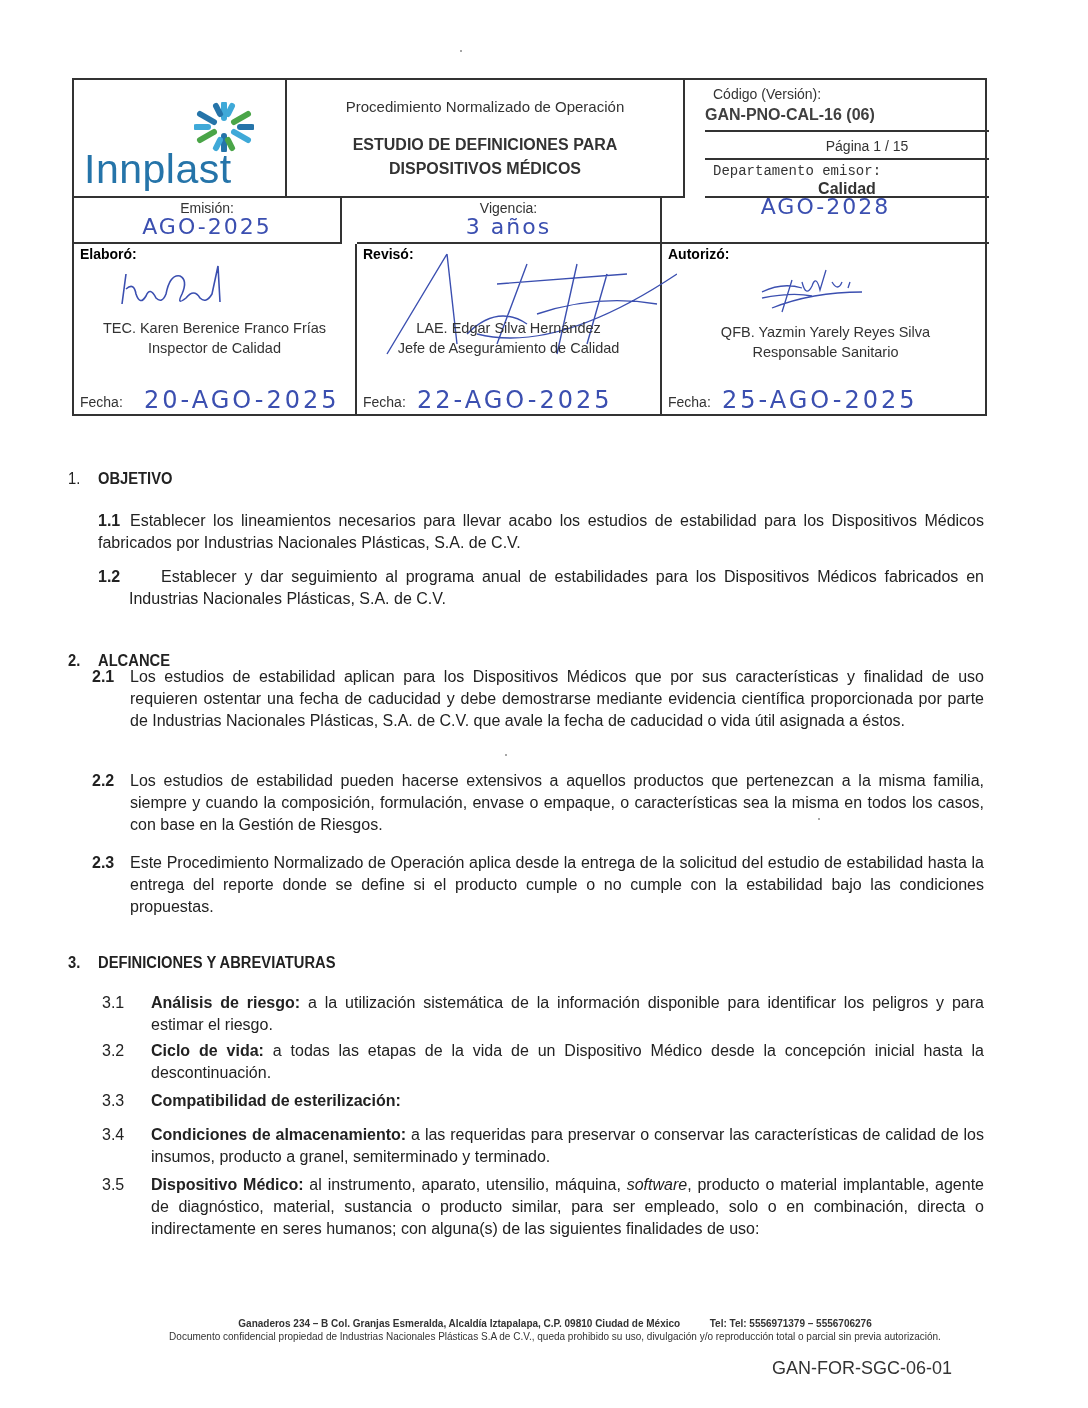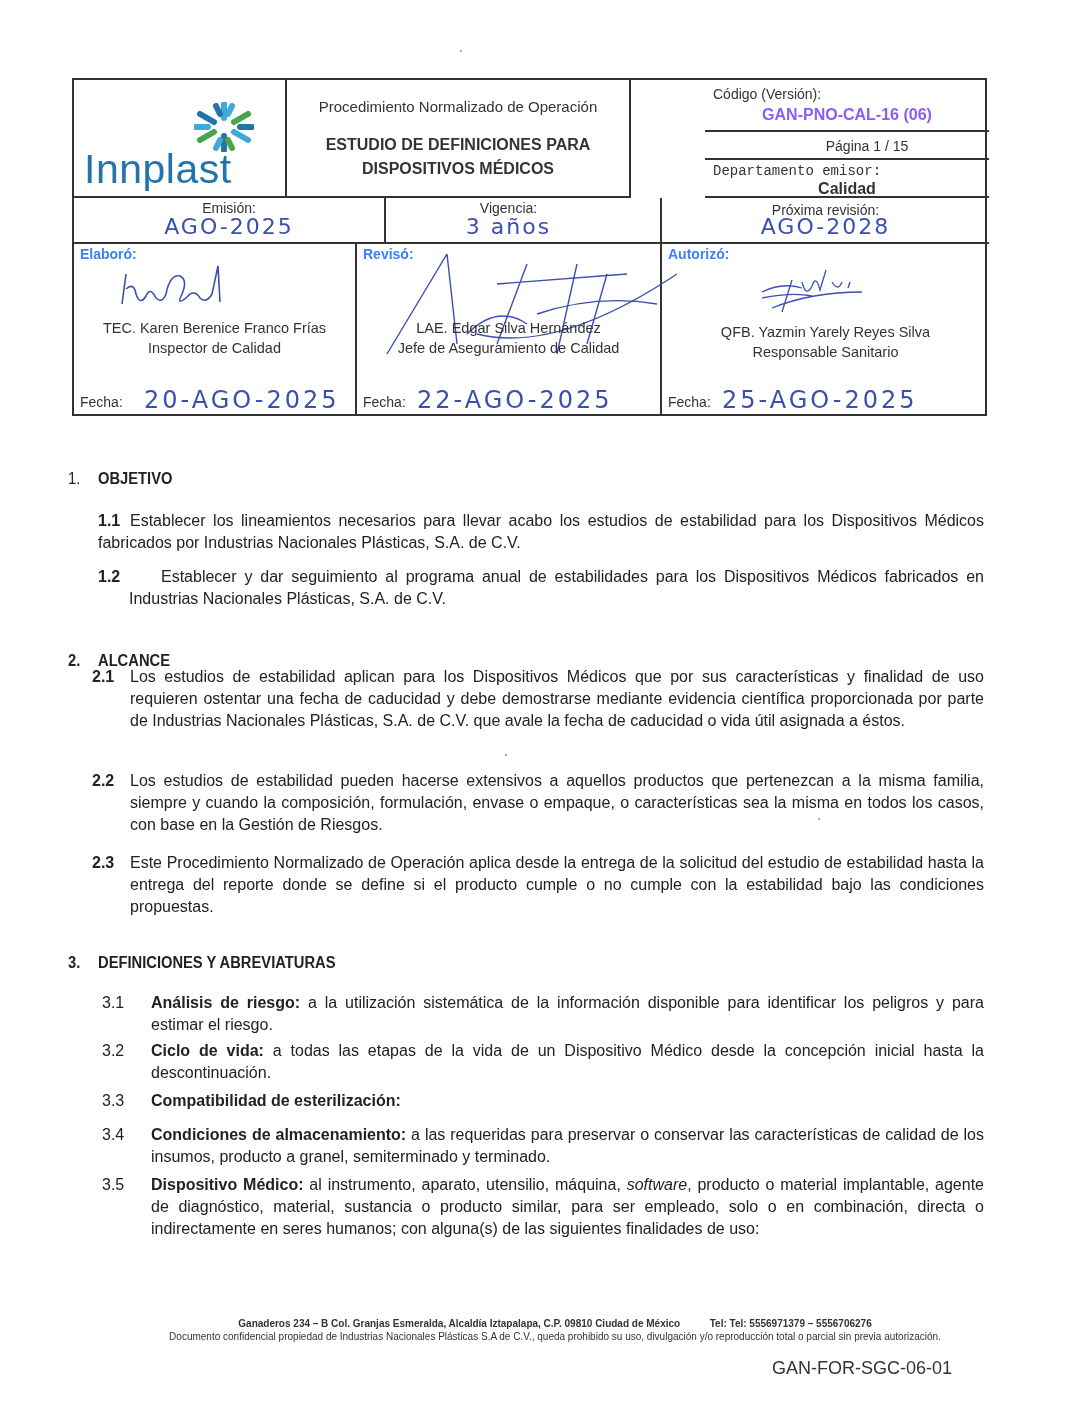--- a/index.html
+++ b/index.html
@@ -3,42 +3,42 @@
   <meta charset="utf-8">
   <style>
     * { box-sizing: border-box; margin: 0; padding: 0; }
     html, body { width: 1088px; height: 1408px; background: #ffffff; overflow: hidden; }
     body { position: relative; font-family: "Liberation Sans", sans-serif; color: #222; }
 
     
     .hdr { position: absolute; left: 72px; top: 78px; width: 915px; height: 338px; border: 2px solid #333; }
     .cell { position: absolute; border-color: #333; border-style: solid; border-width: 0; }
     .logo-cell { left: 0; top: 0; width: 213px; height: 118px; border-right: 2px solid #333; border-bottom: 2px solid #333; }
-    .title-cell { left: 213px; top: 0; width: 344px; height: 118px; border-right: 2px solid #333; border-bottom: 2px solid #333; text-align: center; padding-left: 16px; }
+    .title-cell { left: 213px; top: 0; width: 398px; height: 118px; border-right: 2px solid #333; border-bottom: 2px solid #333; text-align: center; padding-left: 16px; }
     .code-cell { left: 631px; top: 0; width: 284px; height: 52px; border-bottom: 2px solid #333; }
     .page-cell { left: 631px; top: 52px; width: 284px; height: 28px; border-bottom: 2px solid #333; text-align: center; }
     .dept-cell { left: 631px; top: 80px; width: 284px; height: 38px; border-bottom: 2px solid #333; }
 
-    .em-cell { left: 0; top: 118px; width: 312px; height: 46px; border-right: 2px solid #333; border-bottom: 2px solid #333; text-align: center; }
+    .em-cell { left: 0; top: 118px; width: 268px; height: 46px; border-right: 2px solid #333; border-bottom: 2px solid #333; text-align: center; }
     .vig-cell { left: 283px; top: 118px; width: 305px; height: 46px; border-right: 2px solid #333; border-bottom: 2px solid #333; text-align: center; }
     .prox-cell { left: 588px; top: 118px; width: 327px; height: 46px; border-bottom: 2px solid #333; text-align: center; }
 
     .sig-cell { top: 164px; height: 172px; }
     .sig1 { left: 0; width: 283px; border-right: 2px solid #333; }
     .sig2 { left: 283px; width: 305px; border-right: 2px solid #333; padding-left: 32px; }
     .sig3 { left: 588px; width: 327px; }
 
     .small { font-size: 14px; color: #333; }
     .bold { font-weight: bold; }
     .hand { font-family: "DejaVu Sans", sans-serif; color: #3b4fb0; font-size: 22px; letter-spacing: 2px; font-weight: normal; }
 
     .logo-text { position: absolute; left: 10px; top: 66px; font-size: 41px; color: #2574a9; font-weight: normal; letter-spacing: 0.5px; }
     .logo-mark { position: absolute; left: 120px; top: 22px; width: 60px; height: 50px; }
 
-    .sig-role { position: absolute; left: 6px; top: 2px; font-size: 14px; font-weight: bold; color: #3b82f6; }
+    .sig-role { position: absolute; left: 6px; top: 2px; font-size: 14px; font-weight: bold; color: #000000; }
     .sig-name { position: absolute; left: 0; right: 0; text-align: center; font-size: 14.5px; color: #333; line-height: 20px; }
     .sig-date-lbl { position: absolute; left: 6px; bottom: 6px; font-size: 14px; color: #333; }
     .sig-date { position: absolute; bottom: 2px; font-family: "DejaVu Sans", sans-serif; color: #3b4fb0; font-size: 24px; letter-spacing: 3px; }
     .signature { position: absolute; }
 
     
     .section { position: absolute; left: 68px; font-family: "Liberation Sans", sans-serif; }
     .sec-title { font-size: 16px; font-weight: bold; color: #222; transform: scaleX(0.92); transform-origin: left; }
     .item { position: absolute; font-size: 16px; line-height: 22px; color: #222; text-align: justify; }
     .item .num { position: absolute; left: 0; top: 0; font-weight: bold; }
@@ -75,21 +75,21 @@
   </div>
 
   <div class="cell title-cell">
     <div class="small" style="position:absolute;left:0;right:0;top:18px;font-size:15px;">Procedimiento Normalizado de Operación</div>
     <div class="bold" style="position:absolute;left:0;right:0;top:56px;font-size:16px;color:#333;">ESTUDIO DE DEFINICIONES PARA</div>
     <div class="bold" style="position:absolute;left:0;right:0;top:80px;font-size:16px;color:#333;">DISPOSITIVOS MÉDICOS</div>
   </div>
 
   <div class="cell code-cell">
     <div class="small" style="position:absolute;left:8px;top:6px;">Código (Versión):</div>
-    <div class="bold" style="position:absolute;left:0;right:0;top:26px;text-align:center;font-size:16px;color:#8b5cf6;">GAN-PNO-CAL-16 (06)</div>
+    <div class="bold" style="position:absolute;left:0;right:0;top:26px;font-size:16px;color:#404040;">GAN-PNO-CAL-16 (06)</div>
   </div>
 
   <div class="cell page-cell">
     <div class="small" style="padding-top:6px;padding-left:40px;">Página 1 / 15</div>
   </div>
 
   <div class="cell dept-cell">
     <div class="small" style="position:absolute;left:8px;top:3px;font-family:Liberation Mono, monospace;">Departamento emisor:</div>
     <div class="bold" style="position:absolute;left:0;right:0;top:20px;text-align:center;font-size:16px;color:#333;">Calidad</div>
   </div>
@@ -98,21 +98,20 @@
     <div class="small" style="padding-top:2px;">Emisión:</div>
     <div class="hand" style="margin-top:-2px;">AGO-2025</div>
   </div>
 
   <div class="cell vig-cell">
     <div class="small" style="padding-top:2px;">Vigencia:</div>
     <div class="hand" style="margin-top:-2px;">3 años</div>
   </div>
 
   <div class="cell prox-cell">
-    <div class="small" style="padding-top:4px;">Próxima revisión:</div>
     <div class="hand" style="margin-top:-4px;">AGO-2028</div>
   </div>
 
   <div class="cell sig-cell sig1">
     <div class="sig-role">Elaboró:</div>
     <svg class="signature" style="left:40px;top:10px;width:120px;height:60px;" viewBox="0 0 120 60">
       <path d="M8 50 L12 20 M12 35 Q20 28 22 40 Q26 52 32 42 Q36 32 42 44 Q48 50 52 40 Q56 20 66 22 Q74 26 68 40 Q62 52 72 44 Q80 34 86 44 Q92 50 98 40 L104 12 L106 48" fill="none" stroke="#3b4fb0" stroke-width="1.6"></path>
     </svg>
     <div class="sig-name" style="top:74px;">TEC. Karen Berenice Franco Frías</div>
     <div class="sig-name" style="top:94px;">Inspector de Calidad</div>

